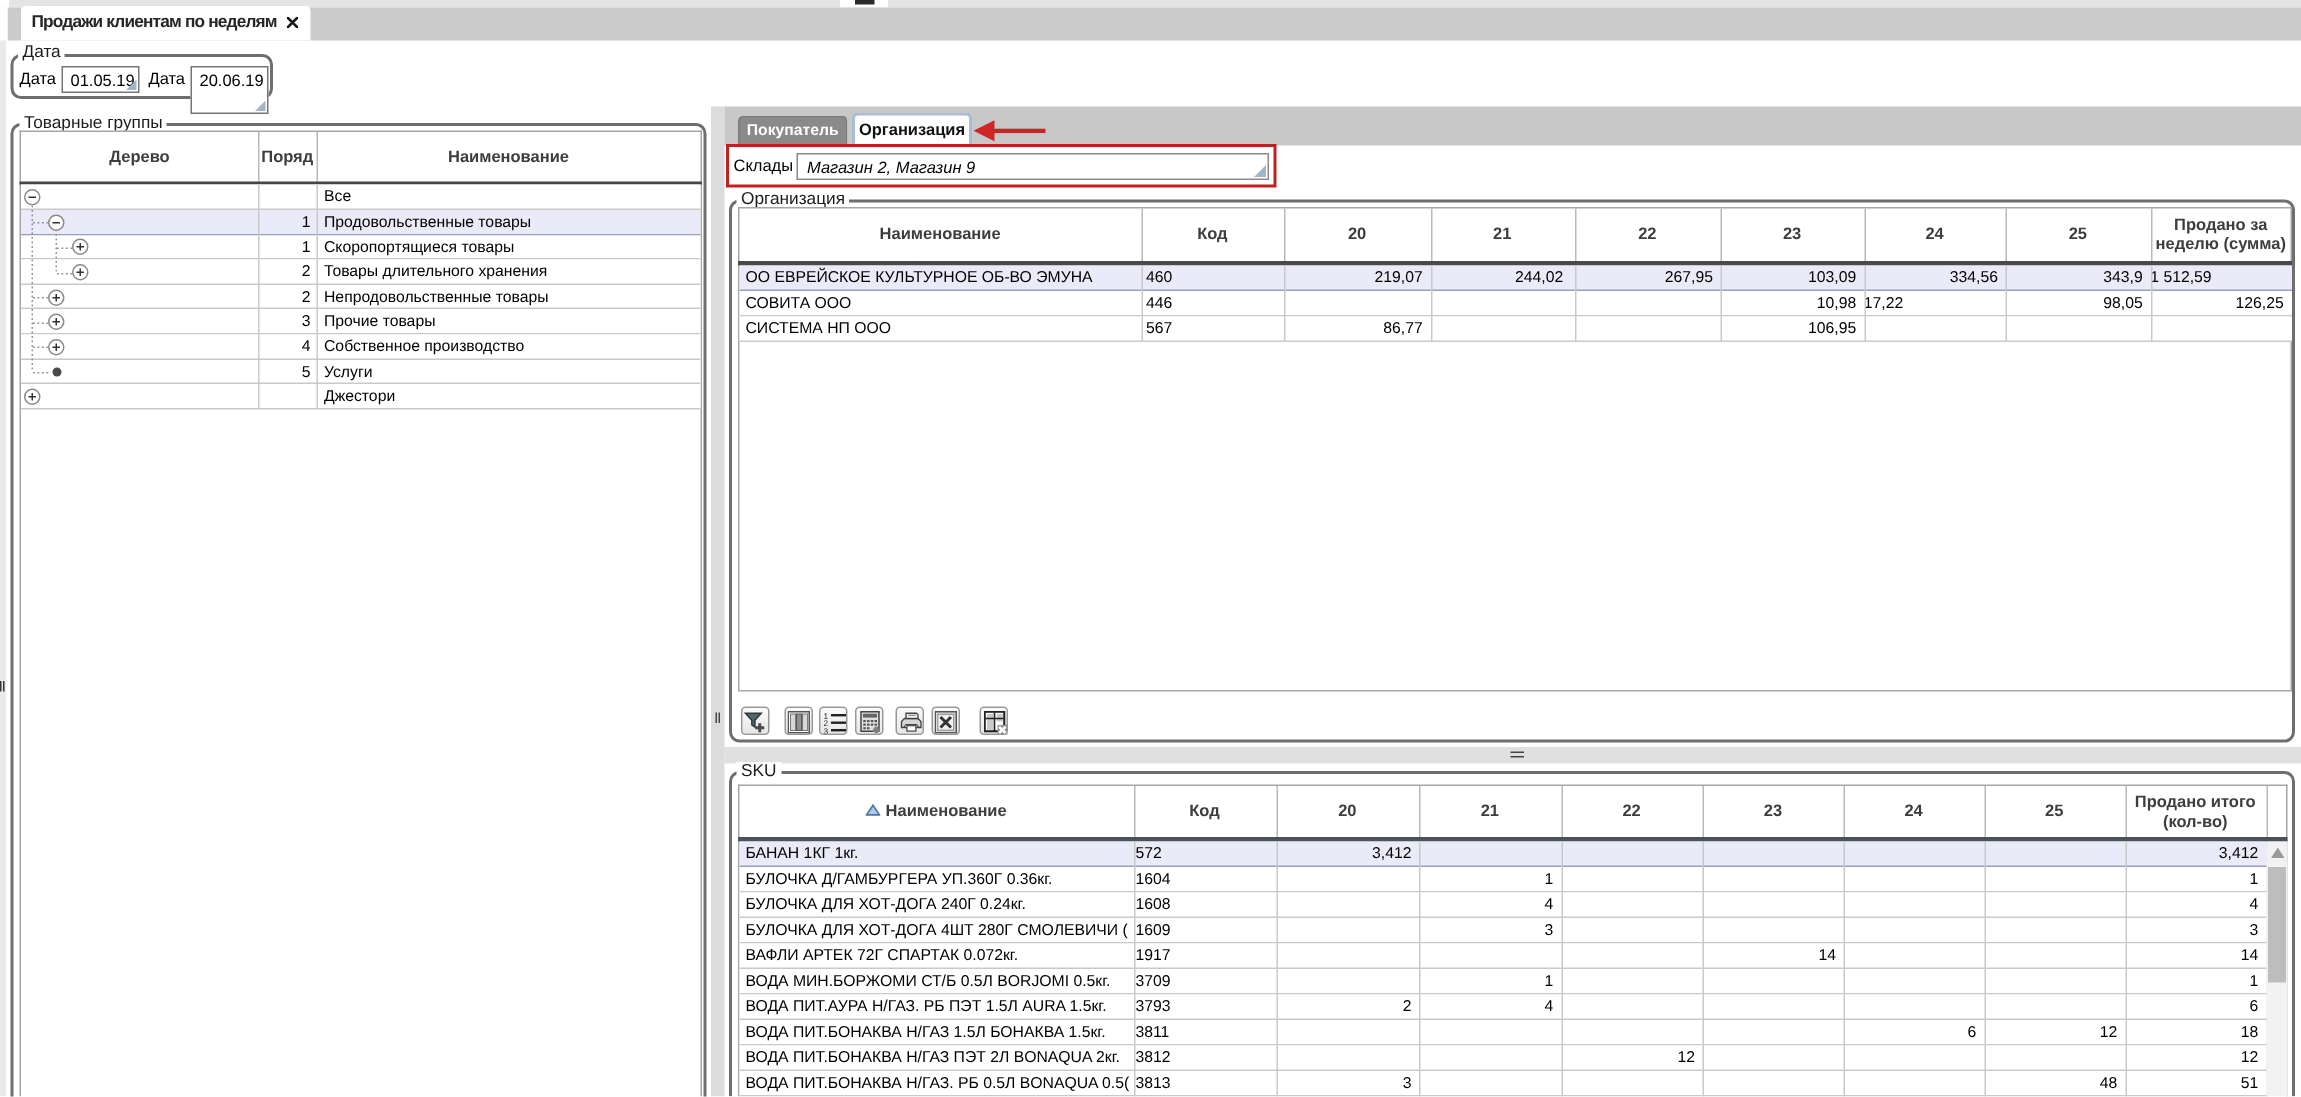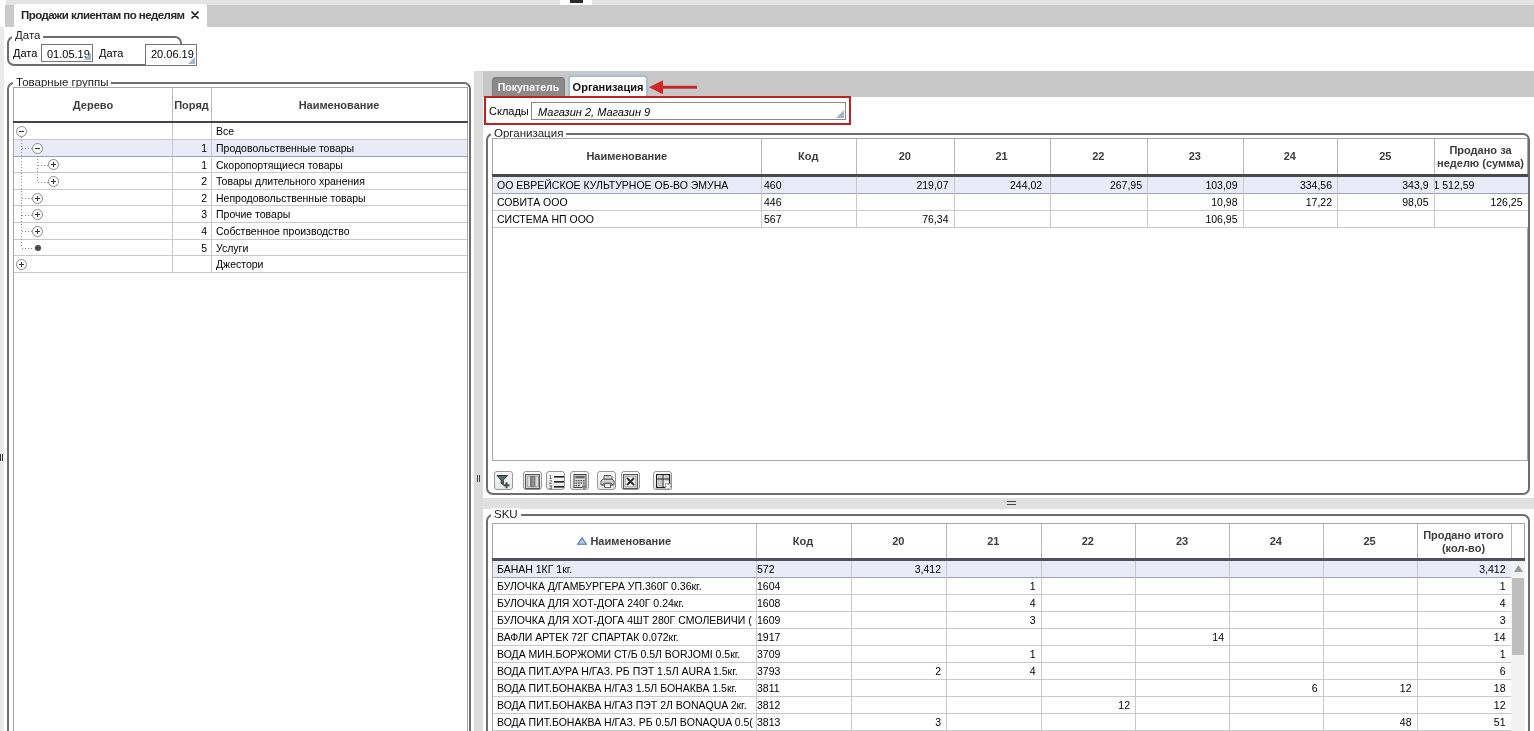--- a/index.html
+++ b/index.html
@@ -32,21 +32,21 @@
   </svg>
 
 <div class="grp" style="left:7px;top:36px;width:175px;height:30px;"></div>
 <div class="grplabel" style="left:12px;top:29px;">Дата</div>
 <div class="abs" style="left:13px;top:47px;font-size:11px;color:#000;">Дата</div>
 <div class="abs" style="left:41px;top:44px;width:52px;height:18px;border:1px solid #767676;background:#fff;">
   <span style="position:absolute;left:5px;top:2.5px;font-size:11px;">01.05.19</span>
   <span class="grip" style="border-left-width:7px;border-bottom-width:7px;"></span>
 </div>
 <div class="abs" style="left:99px;top:47px;font-size:11px;color:#000;">Дата</div>
-<div class="abs" style="left:145px;top:44px;width:52px;height:22px;border:1px solid #767676;background:#fff;">
+<div class="abs" style="left:127px;top:44px;width:52px;height:32px;border:1px solid #767676;background:#fff;">
   <span style="position:absolute;left:5px;top:2.5px;font-size:11px;">20.06.19</span>
   <span class="grip" style="border-left-width:7px;border-bottom-width:7px;"></span>
 </div>
 
 <div class="abs" style="left:0;top:27px;width:4px;height:704px;background:#eaeaea;"></div>
 <div class="abs" style="left:0;top:453.5px;width:1px;height:7.5px;background:#333;"></div>
 <div class="abs" style="left:2.3px;top:453.5px;width:1.2px;height:7.5px;background:#333;"></div>
 
 <div class="grp" style="left:7px;top:82px;width:464px;height:656px;border-radius:7px 7px 0 0;"></div>
 <div class="grplabel" style="left:13px;top:75.5px;">Товарные группы</div>
@@ -174,27 +174,27 @@
 <div class="cell" style="left:1010px;top:177.5px;width:91.0px;">244,02</div>
 <div class="cell" style="left:1049.5px;top:177.5px;width:92.5px;text-align:right;">267,95</div>
 <div class="cell" style="left:1147.0px;top:177.5px;width:90.5px;text-align:right;">103,09</div>
 <div class="cell" style="left:1242.5px;top:177.5px;width:89.5px;text-align:right;">334,56</div>
 <div class="cell" style="left:1337.0px;top:177.5px;width:91.5px;text-align:right;">343,9</div>
 <div class="cell" style="left:1433.5px;top:177.5px;width:89.0px;text-align:left;">1 512,59</div>
 <div class="row" style="left:493px;top:193.5px;width:1034.5px;height:17px;background:#fff;border-bottom:1px solid #c9c9c9;"></div>
 <div class="cell" style="left:497px;top:194.5px;">СОВИТА ООО</div>
 <div class="cell" style="left:764px;top:194.5px;">446</div>
 <div class="cell" style="left:1147.0px;top:194.5px;width:90.5px;text-align:right;">10,98</div>
-<div class="cell" style="left:1242.5px;top:194.5px;width:89.5px;text-align:right;">17,22</div>
+<div class="cell" style="left:1242.5px;top:194.5px;width:89.5px;">17,22</div>
 <div class="cell" style="left:1337.0px;top:194.5px;width:91.5px;text-align:right;">98,05</div>
 <div class="cell" style="left:1433.5px;top:194.5px;width:89.0px;text-align:right;">126,25</div>
 <div class="row" style="left:493px;top:210.5px;width:1034.5px;height:17px;background:#fff;border-bottom:1px solid #c9c9c9;"></div>
 <div class="cell" style="left:497px;top:211.5px;">СИСТЕМА НП ООО</div>
 <div class="cell" style="left:764px;top:211.5px;">567</div>
-<div class="cell" style="left:856.0px;top:211.5px;width:92.5px;text-align:right;">76,34</div>
+<div class="cell" style="left:856.0px;top:211.5px;width:92.5px;text-align:right;">86,77</div>
 <div class="cell" style="left:1147.0px;top:211.5px;width:90.5px;text-align:right;">106,95</div>
 <div class="cell" style="left:1433.5px;top:211.5px;width:89.0px;text-align:right;margin-left:44px;">193,72</div>
 <div class="vline" style="left:760.5px;top:176.5px;height:51px;background:#c9c9c9;"></div>
 <div class="vline" style="left:856.0px;top:176.5px;height:51px;background:#c9c9c9;"></div>
 <div class="vline" style="left:953.5px;top:176.5px;height:51px;background:#c9c9c9;"></div>
 <div class="vline" style="left:1049.5px;top:176.5px;height:51px;background:#c9c9c9;"></div>
 <div class="vline" style="left:1147.0px;top:176.5px;height:51px;background:#c9c9c9;"></div>
 <div class="vline" style="left:1242.5px;top:176.5px;height:51px;background:#c9c9c9;"></div>
 <div class="vline" style="left:1337.0px;top:176.5px;height:51px;background:#c9c9c9;"></div>
 <div class="vline" style="left:1433.5px;top:176.5px;height:51px;background:#c9c9c9;"></div>

